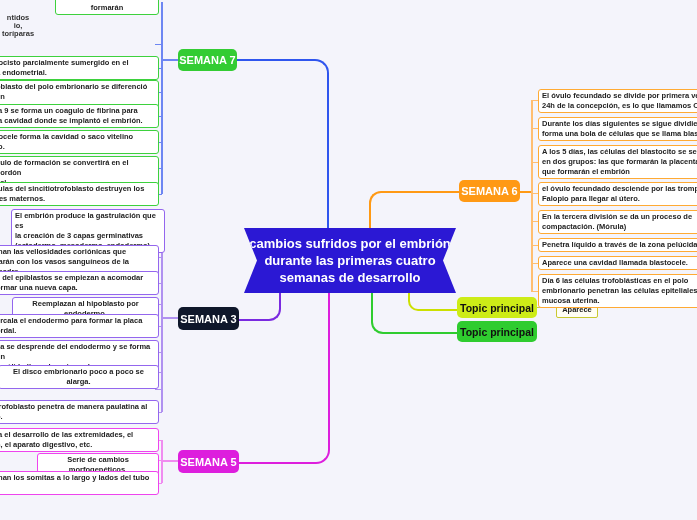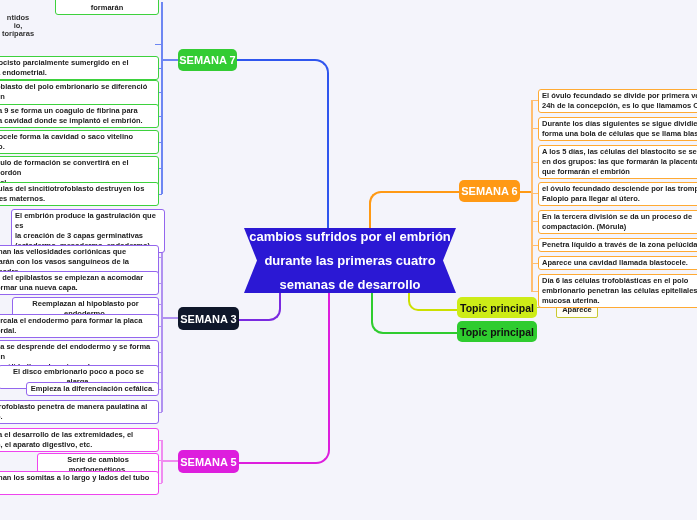--- a/index.html
+++ b/index.html
@@ -35,21 +35,21 @@
         text-align:center;display:flex;align-items:center;justify-content:center;}
   .tp{position:absolute;border-radius:5px;color:#111;font-size:10.5px;font-weight:bold;
       text-align:center;display:flex;align-items:center;justify-content:center;}
   .sub{position:absolute;background:#fffef4;border:1.2px solid #c9c930;border-radius:2px;
        color:#222;font-size:7.5px;font-weight:bold;text-align:center;
        display:flex;align-items:center;justify-content:center;}
 
   
   .center{position:absolute;left:244px;top:228px;width:212px;height:65px;background:#2b18d4;
           clip-path:polygon(0 0,100% 0,calc(100% - 13px) 50%,100% 100%,0 100%,13px 50%);
-          color:#fff;font-size:13px;line-height:24px;font-weight:bold;text-align:center;
+          color:#fff;font-size:13px;line-height:17px;font-weight:bold;text-align:center;
           display:flex;align-items:center;justify-content:center;white-space:pre-line;}
 </style>
 </head>
 <body>
 
 <div id="canvas">
 
   <div class="ln ln-s2" style="left:237px;top:59px;width:90px;height:170px;"></div>
   <div class="ln ln-s1" style="left:369px;top:191px;width:89px;height:38px;"></div>
   <div class="ln ln-s3" style="left:239px;top:292px;width:40px;height:27px;"></div>
@@ -134,21 +134,20 @@
   <div class="bx bx-s3" style="left:-8px;top:245px;width:159px;">man las vellosidades coriónicas que
 tarán con los vasos sanguíneos de la madre.</div>
   <div class="bx bx-s3" style="left:-8px;top:271px;width:159px;">s del epiblastos se empiezan a acomodar
 ormar una nueva capa.</div>
   <div class="bx bx-s3 bx-c" style="left:12px;top:297px;width:139px;">Reemplazan al hipoblasto por endodermo.</div>
   <div class="bx bx-s3" style="left:-8px;top:314px;width:159px;">ercala el endodermo para formar la placa
 ordal.</div>
   <div class="bx bx-s3" style="left:-8px;top:340px;width:159px;">ca se desprende del endodermo y se forma un
 n sólido llamado notocorda.</div>
   <div class="bx bx-s3 bx-c" style="left:-2px;top:365px;width:153px;">El disco embrionario poco a poco se alarga.</div>
-  <div class="bx bx-s3 bx-c" style="left:26px;top:382px;width:125px;">Empieza la diferenciación cefálica.</div>
   <div class="bx bx-s3" style="left:-8px;top:400px;width:159px;">trofoblasto penetra de manera paulatina al
 o.</div>
 
   <div class="bx bx-s4" style="left:-8px;top:428px;width:159px;">ia el desarrollo de las extremidades, el
 n, el aparato digestivo, etc.</div>
   <div class="bx bx-s4 bx-c" style="left:37px;top:453px;width:114px;">Serie de cambios morfogenéticos.</div>
   <div class="bx bx-s4" style="left:-8px;top:471px;width:159px;">man los somitas a lo largo y lados del tubo
 .</div>
 
   <div class="bx bx-s1" style="left:538px;top:89px;width:225px;">El óvulo fecundado se divide por primera vez a

